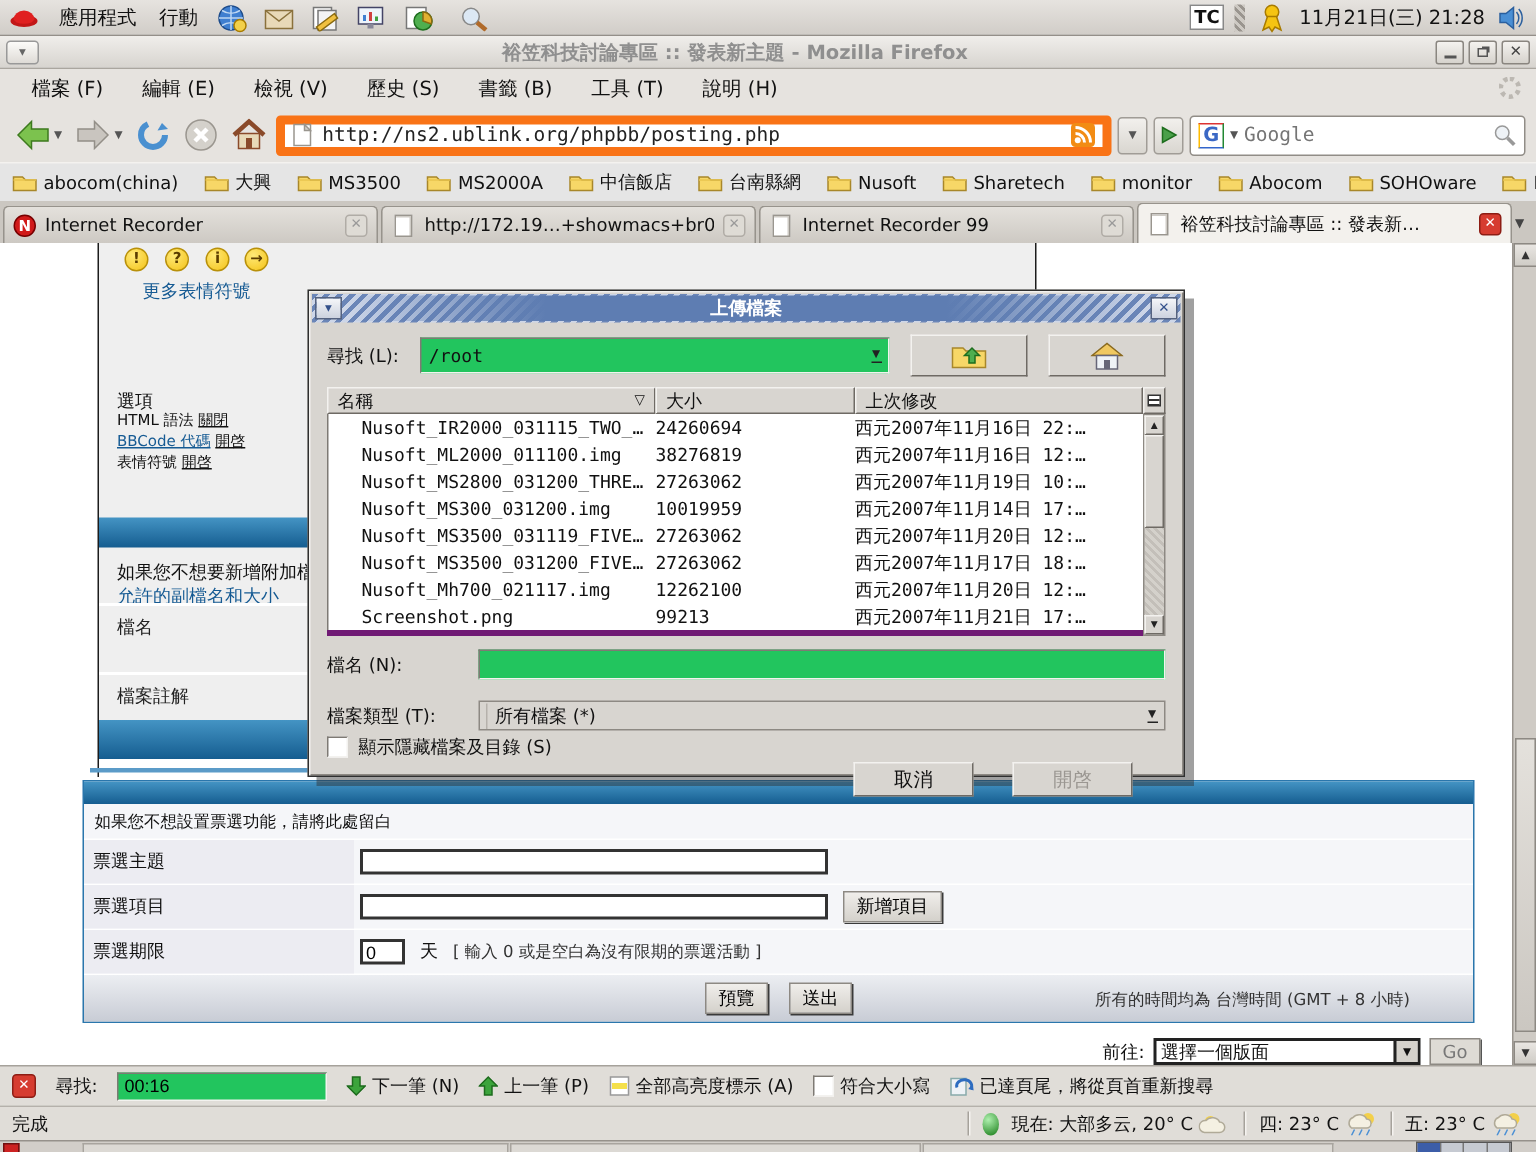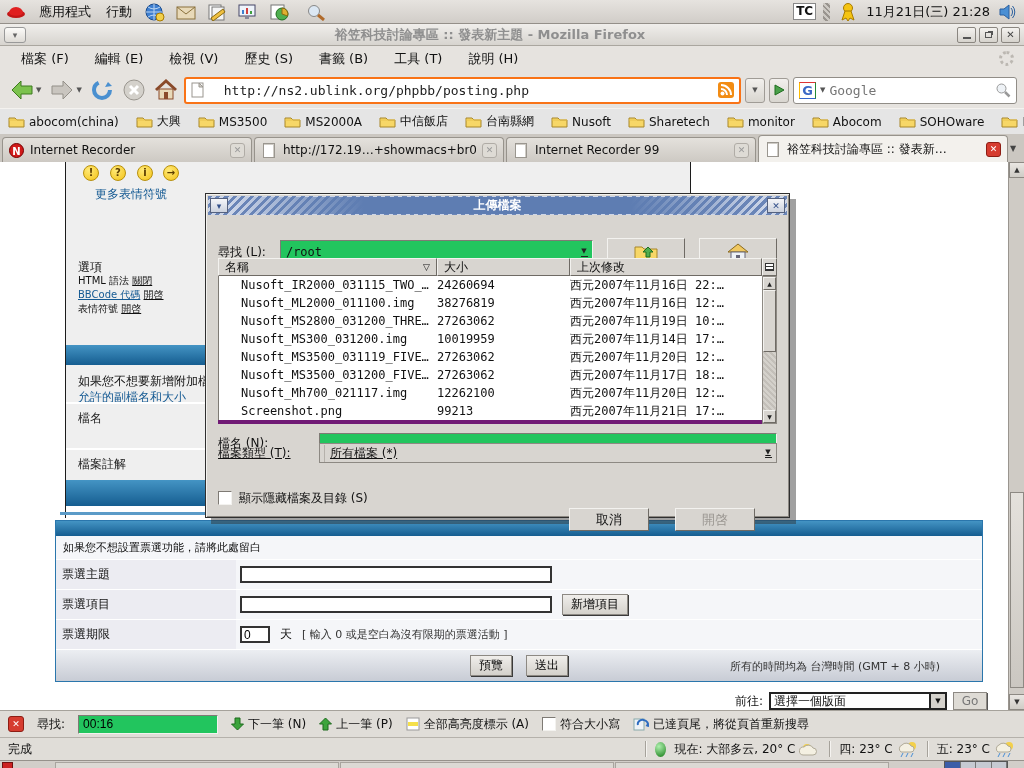--- a/index.html
+++ b/index.html
@@ -27,21 +27,21 @@
 .glyph-min{width:8px;height:2px;background:#555;margin-top:7px;}
 .glyph-res{width:7px;height:6px;border:1px solid #555;box-shadow:2px -2px 0 -1px #555;}
 
 #menubar{position:absolute;top:46px;left:0;right:0;height:26px;background:#e6e3df;display:flex;align-items:center;gap:0;padding:0 8px;font-size:13px;}
 .menu-item{padding:0 13px;white-space:nowrap;}
 #throbber{margin-left:auto;width:15px;height:15px;border:3px dotted #bcb8b2;border-radius:50%;}
 
 #navbar{position:absolute;top:72px;left:0;right:0;height:36px;background:#e6e3df;display:flex;align-items:center;gap:4px;padding:0 7px;}
 .navbtn{height:30px;display:flex;align-items:center;gap:1px;padding:0 2px;border-radius:3px;}
 .mini-arrow{font-size:7px;color:#555;}
-#urlbox{flex:1;height:27px;background:#fff;border:2px solid #f97316;border-radius:3px;display:flex;align-items:center;padding:0 5px;gap:20px;min-width:0;}
+#urlbox{flex:1;height:27px;background:#fff;border:6px solid #f97316;border-radius:3px;display:flex;align-items:center;padding:0 5px;gap:7px;min-width:0;}
 #urlbox input{flex:1;min-width:0;border:none;outline:none;font:13px "DejaVu Sans Mono",monospace;color:#222;background:transparent;}
 .smallbtn{width:20px;height:25px;border:1px solid #a09c96;border-radius:3px;background:linear-gradient(#f2f0ed,#d9d6d0);display:flex;align-items:center;justify-content:center;}
 #searchbox{width:224px;height:27px;background:#fff;border:1px solid #918d87;border-radius:3px;display:flex;align-items:center;padding:0 5px;gap:4px;}
 #searchbox input{flex:1;min-width:0;border:none;outline:none;font:13px "DejaVu Sans Mono",monospace;color:#9a9a9a;background:transparent;}
 .glogo{width:17px;height:17px;border:1px solid;border-color:#d33 #283 #36c #fb0;display:flex;align-items:center;justify-content:center;font-weight:bold;color:#3b68c5;font-size:13px;background:#fff;}
 
 #bookmarksbar{position:absolute;top:108px;left:0;right:0;height:26px;background:#e5e5e5;border-top:1px solid #f4f2ef;display:flex;align-items:center;gap:17px;padding:0 8px;overflow:hidden;}
 .bm{display:flex;align-items:center;gap:4px;white-space:nowrap;font-size:12px;}
 
 #tabbar{position:absolute;top:134px;left:0;right:0;height:28px;background:#cbc7c1;display:flex;align-items:flex-end;padding:0 2px;}
@@ -89,21 +89,21 @@
 
 #vscroll{position:absolute;right:0;top:0;width:16px;height:548px;background:#cfcbc5;border-left:1px solid #9a958f;}
 .sb-btn{position:absolute;left:0;width:16px;height:16px;background:linear-gradient(#e9e6e2,#cfccc6);border:1px solid #8d8983;color:#333;font-size:7px;display:flex;align-items:center;justify-content:center;}
 #vscroll .thumb{position:absolute;left:1px;width:14px;top:330px;height:196px;background:linear-gradient(#e4e1dc,#cbc7c1);border:1px solid #8d8983;}
 
 
 #dialog{position:absolute;left:205px;top:31px;width:585px;height:325px;background:#d8d5d0;border:1px solid #2f2f2f;box-shadow:inset 1px 1px 0 #f3f2ef,inset -1px -1px 0 #8d8983,6px 6px 0 rgba(45,45,45,.45);}
 #dlg-title{position:absolute;top:2px;left:2px;right:2px;height:19px;background:repeating-linear-gradient(315deg,#6b86b8 0 3px,#cdd6e8 3px 6px);display:flex;align-items:center;}
 #dlg-title .ttl{flex:1;text-align:center;color:#fff;font-weight:bold;font-size:12px;background:linear-gradient(to right,rgba(94,125,178,0),#5e7db2 25%,#5e7db2 75%,rgba(94,125,178,0));}
 .dlg-wbtn{width:18px;height:15px;margin:0 2px;border:1px solid #55627f;background:linear-gradient(#f5f6f9,#ccd2de);color:#33508a;font-size:9px;display:flex;align-items:center;justify-content:center;flex:none;}
-#dlg-loc{position:absolute;top:44px;left:12px;right:12px;height:28px;display:flex;align-items:center;gap:14px;}
+#dlg-loc{position:absolute;top:29px;left:12px;right:12px;height:28px;display:flex;align-items:center;gap:14px;}
 .sunken{border:1px solid;border-color:#7e7a74 #f3f2ef #f3f2ef #7e7a74;background:#22c55e;gap:28px;}
 #loc-combo{flex:1;height:24px;display:flex;align-items:center;}
 #loc-combo .val{flex:1;font:12px "DejaVu Sans Mono",monospace;padding:0 5px;}
 .gtk-arrow{width:16px;height:100%;display:flex;flex-direction:column;align-items:center;justify-content:center;font-size:7px;color:#222;}
 .gtk-arrow::after{content:"";width:7px;height:1px;background:#222;margin-top:1px;}
 .raised{border:1px solid;border-color:#f3f2ef #6e6a64 #6e6a64 #f3f2ef;background:#d8d5d0;}
 .dlg-toolbtn{width:78px;height:28px;display:flex;align-items:center;justify-content:center;flex:none;}
 #dlg-list{position:absolute;top:64px;left:12px;right:12px;height:166px;display:flex;}
 #list-main{flex:1;display:flex;flex-direction:column;min-width:0;border-bottom:4px solid #701a75;}
 #list-head{display:flex;height:18px;flex:none;}
@@ -598,21 +598,21 @@
             <span class="thumb"></span>
             <span class="sbtn" style="bottom:0;">▼</span>
           </span>
         </div>
       </div>
 
       <div class="dlg-formrow" style="top:238px;">
         <span class="flabel">檔名 (N):</span>
         <input id="fname-input" class="sunken" style="">
       </div>
-      <div class="dlg-formrow" style="top:248px;text-decoration:underline;">
+      <div class="dlg-formrow" style="top:272px;">
         <span class="flabel">檔案類型 (T):</span>
         <span id="ftype-combo">
           <span class="val">所有檔案 (*)</span>
           <span class="gtk-arrow">▼</span>
         </span>
       </div>
       <div id="dlg-bottom">
         <span class="cbox"></span>
         <span>顯示隱藏檔案及目錄 (S)</span>
         <span style="flex:1;"></span>

